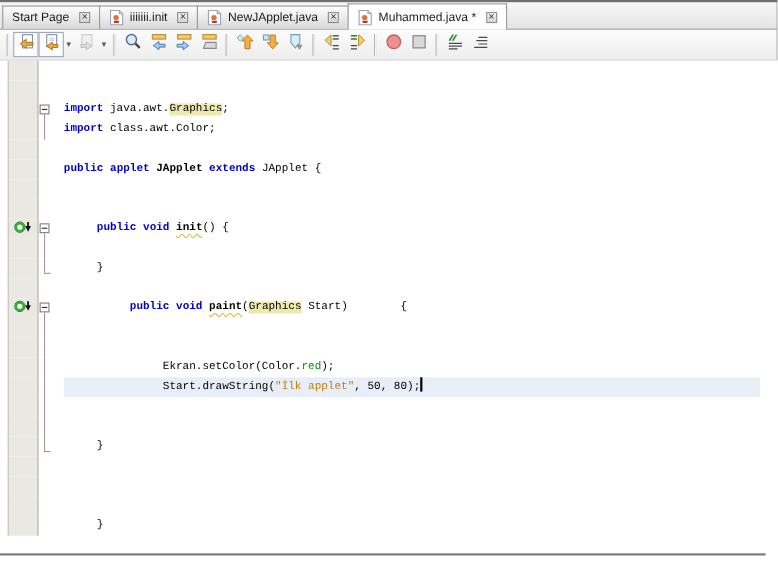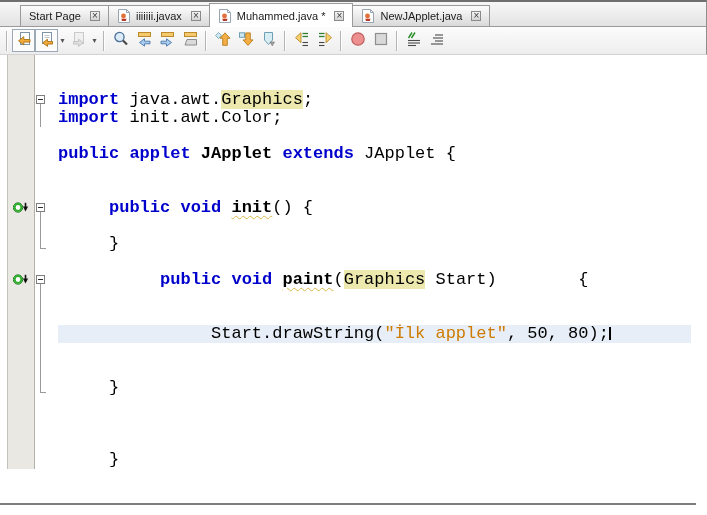--- a/index.html
+++ b/index.html
@@ -1,21 +1,21 @@
 <!DOCTYPE html>
 <html style="--kw: #0000cc; --str: #ce7b00; --fld: #009300; --occ: #ede9ae; --cur: #e8eef7;"><head>
 <meta charset="utf-8">
 <style>
   html,body{margin:0;padding:0;}
   body{width:707px;height:515px;background:#fff;font-family:"Liberation Sans",sans-serif;-webkit-font-smoothing:antialiased;}
   .app{width:707px;height:515px;overflow:hidden;background:#fff;position:relative;}
 
   
   .tabbar{height:27px;box-sizing:border-box;border-top:2px solid #6f6f6f;border-right:1px solid #8f8f8f;
-          background:linear-gradient(#f7f7f7,#e3e3e3);display:flex;align-items:flex-end;padding-left:20px;
+          background:linear-gradient(#f7f7f7,#e3e3e3);display:flex;align-items:flex-end;padding-left:2px;
           border-bottom:1px solid #9a9a9a;position:relative;z-index:3;}
   .tab{height:20px;display:flex;align-items:center;gap:5px;padding:0 8px;font-size:11px;color:#1b1b1b;
        background:linear-gradient(#fdfdfd,#d9d9d9);border:1px solid #9a9a9a;border-bottom:none;margin-right:-1px;
        position:relative;white-space:nowrap;}
   .tab.active{background:#fff;height:23px;margin-bottom:-1px;z-index:4;}
   .tab .ticon{display:flex;align-items:center;}
   .closebox{width:10px;height:10px;box-sizing:border-box;border:1px solid #8a8a8a;margin-left:4px;
             background:linear-gradient(#f4f4f4,#d4d4d4);position:relative;}
   .closebox::before{content:"×";position:absolute;left:0;right:0;top:-2px;text-align:center;font-size:10px;color:#3a3a3a;line-height:11px;}
 
@@ -23,21 +23,21 @@
   .toolbar{height:28px;box-sizing:border-box;background:linear-gradient(#fcfcfc,#ededed);
            border-right:1px solid #8f8f8f;border-bottom:1px solid #d2d2d2;display:flex;align-items:center;padding:0 2px;position:relative;z-index:2;}
   .tsep{width:1px;height:20px;background:#b5b5b5;border-right:1px solid #fdfdfd;margin:0 4px;}
   .tbtn{width:23px;height:23px;display:flex;align-items:center;justify-content:center;box-sizing:border-box;}
   .tbtn.framed{border:1px solid #9aa8b8;background:#fcfcfc;}
   .tbtn.disabled{filter:grayscale(1);opacity:.55;}
   .ddown{width:9px;height:23px;display:flex;align-items:center;justify-content:center;}
   .ddown::before{content:"▾";font-size:8px;color:#555;}
 
   
-  .editor{height:448px;overflow:hidden;background:#fff;font-family:"Liberation Mono",monospace;font-size:17px;cursor:text;}
+  .editor{height:448px;overflow:hidden;background:#fff;font-family:"Liberation Mono",monospace;font-size:10px;cursor:text;}
   .row{display:flex;height:18px;}
   .lmargin{width:7px;background:#fff;flex:none;}
   .gutter{width:26px;flex:none;background:#e9e8e2;border-left:1px solid #c3c2bb;border-right:1px solid #b3b2ab;
           display:flex;align-items:center;justify-content:center;}
   .fold{width:23px;flex:none;position:relative;}
   .fbox{position:absolute;left:1px;top:4px;width:9px;height:9px;box-sizing:border-box;border:1px solid #7e7e7e;background:#fff;}
   .fbox::after{content:"";position:absolute;left:1px;right:1px;top:3px;height:1px;background:#2b2b2b;}
   .fline{position:absolute;left:5px;top:0;bottom:0;width:1px;background:#9a9a9a;}
   .fline.fstart{top:13px;}
   .fline.fend{bottom:auto;height:13px;}
@@ -65,47 +65,47 @@
       </div>
       <div class="tab">
         <span class="ticon">
           <svg width="14" height="16" viewBox="0 0 14 16">
             <path d="M1.5 1.5 h8 l3 3 v10 h-11 Z" fill="#fff" stroke="#97a6b2"></path>
             <path d="M9.5 1.5 v3 h3" fill="none" stroke="#97a6b2"></path>
             <circle cx="6.5" cy="8" r="2.4" fill="#e2703a"></circle>
             <path d="M4.3 10.8 h5.2 l-0.7 2.1 h-3.8 Z" fill="#b5382b"></path>
           </svg>
         </span>
-        <span>iiiiiii.javax</span>
+        <span>iiiiiii.init</span>
+        <span class="closebox"><span></span></span>
+      </div>
+      <div class="tab">
+        <span class="ticon">
+          <svg width="14" height="16" viewBox="0 0 14 16">
+            <path d="M1.5 1.5 h8 l3 3 v10 h-11 Z" fill="#fff" stroke="#97a6b2"></path>
+            <path d="M9.5 1.5 v3 h3" fill="none" stroke="#97a6b2"></path>
+            <circle cx="6.5" cy="8" r="2.4" fill="#e2703a"></circle>
+            <path d="M4.3 10.8 h5.2 l-0.7 2.1 h-3.8 Z" fill="#b5382b"></path>
+          </svg>
+        </span>
+        <span>NewJApplet.java</span>
         <span class="closebox"><span></span></span>
       </div>
       <div class="tab active">
         <span class="ticon">
           <svg width="14" height="16" viewBox="0 0 14 16">
             <path d="M1.5 1.5 h8 l3 3 v10 h-11 Z" fill="#fff" stroke="#97a6b2"></path>
             <path d="M9.5 1.5 v3 h3" fill="none" stroke="#97a6b2"></path>
             <circle cx="6.5" cy="8" r="2.4" fill="#e2703a"></circle>
             <path d="M4.3 10.8 h5.2 l-0.7 2.1 h-3.8 Z" fill="#b5382b"></path>
           </svg>
         </span>
         <span>Muhammed.java *</span>
         <span class="closebox"><span></span></span>
       </div>
-      <div class="tab">
-        <span class="ticon">
-          <svg width="14" height="16" viewBox="0 0 14 16">
-            <path d="M1.5 1.5 h8 l3 3 v10 h-11 Z" fill="#fff" stroke="#97a6b2"></path>
-            <path d="M9.5 1.5 v3 h3" fill="none" stroke="#97a6b2"></path>
-            <circle cx="6.5" cy="8" r="2.4" fill="#e2703a"></circle>
-            <path d="M4.3 10.8 h5.2 l-0.7 2.1 h-3.8 Z" fill="#b5382b"></path>
-          </svg>
-        </span>
-        <span>NewJApplet.java</span>
-        <span class="closebox"><span></span></span>
-      </div>
     </div>
   <div class="toolbar">
       <span class="tsep"></span>
       <div class="tbtn framed">
         <span><svg width="18" height="18" viewBox="0 0 18 18">
             <rect x="5.5" y="2.5" width="9" height="12" fill="#fff" stroke="#7d93a8"></rect>
             <path d="M15 9.5 h-6.2 V6.7 l-5.3 4.1 5.3 4.1 v-2.8 H15 Z" fill="#f3a93c" stroke="#a87415" stroke-width="0.9"></path>
           </svg></span>
       </div>
       <div class="tbtn framed">
@@ -252,21 +252,21 @@
           <span class="fbox"></span>
         </span>
         <span class="text"><span class="c-kw">import</span><span> java.awt.</span><span class="c-occ">Graphics</span><span>;</span></span>
       </div>
       <div class="row">
         <span class="lmargin"></span>
         <span class="gutter" style="background: rgb(233, 232, 226);"></span>
         <span class="fold">
           <span class="fline"></span>
         </span>
-        <span class="text"><span class="c-kw">import</span><span> init.awt.Color;</span></span>
+        <span class="text"><span class="c-kw">import</span><span> class.awt.Color;</span></span>
       </div>
       <div class="row">
         <span class="lmargin"></span>
         <span class="gutter" style="background: rgb(233, 232, 226);"></span>
         <span class="fold"></span>
         <span class="text"></span>
       </div>
       <div class="row">
         <span class="lmargin"></span>
         <span class="gutter" style="background: rgb(233, 232, 226);"></span>
@@ -349,20 +349,28 @@
         <span class="text"></span>
       </div>
       <div class="row">
         <span class="lmargin"></span>
         <span class="gutter" style="background: rgb(233, 232, 226);"></span>
         <span class="fold">
           <span class="fline"></span>
         </span>
         <span class="text"></span>
       </div>
+      <div class="row">
+        <span class="lmargin"></span>
+        <span class="gutter" style="background: rgb(233, 232, 226);"></span>
+        <span class="fold">
+          <span class="fline"></span>
+        </span>
+        <span class="text"><span>               Ekran.setColor(Color.</span><span class="c-fld">red</span><span>);</span></span>
+      </div>
       <div class="row current">
         <span class="lmargin"></span>
         <span class="gutter" style="background: rgb(233, 232, 226);"></span>
         <span class="fold">
           <span class="fline"></span>
         </span>
         <span class="text"><span>               Start.drawString(</span><span class="c-str">"İlk applet"</span><span>, 50, 80);</span><span class="caret"></span></span>
       </div>
       <div class="row">
         <span class="lmargin"></span>

